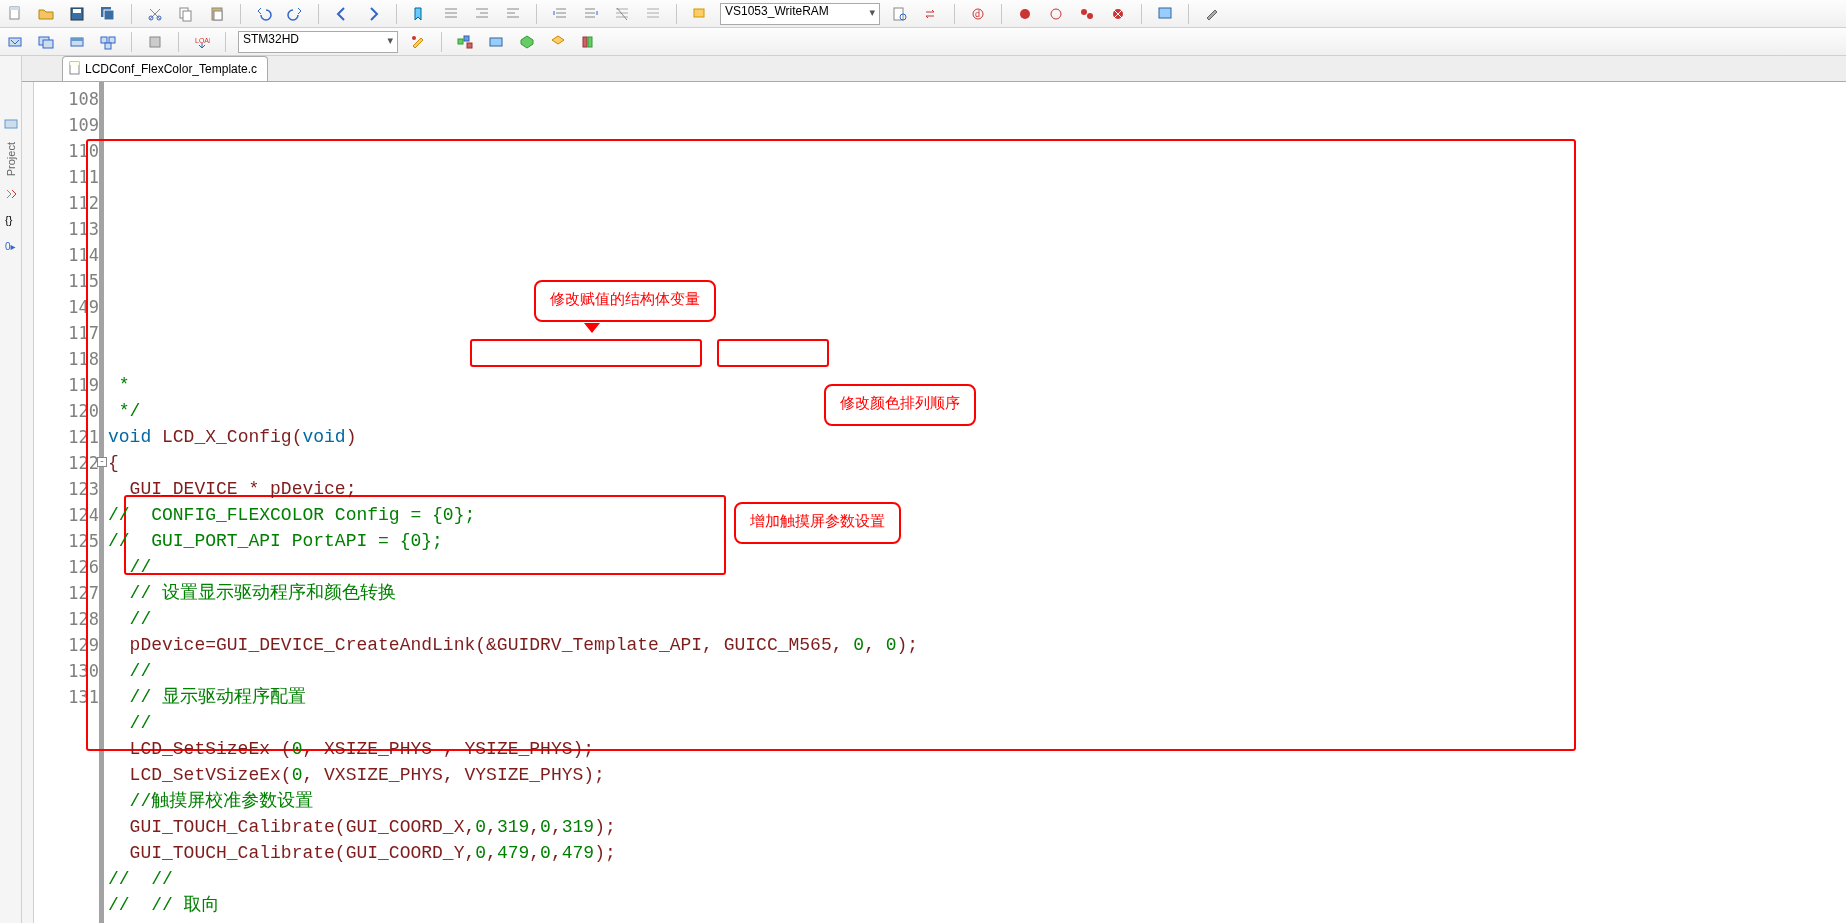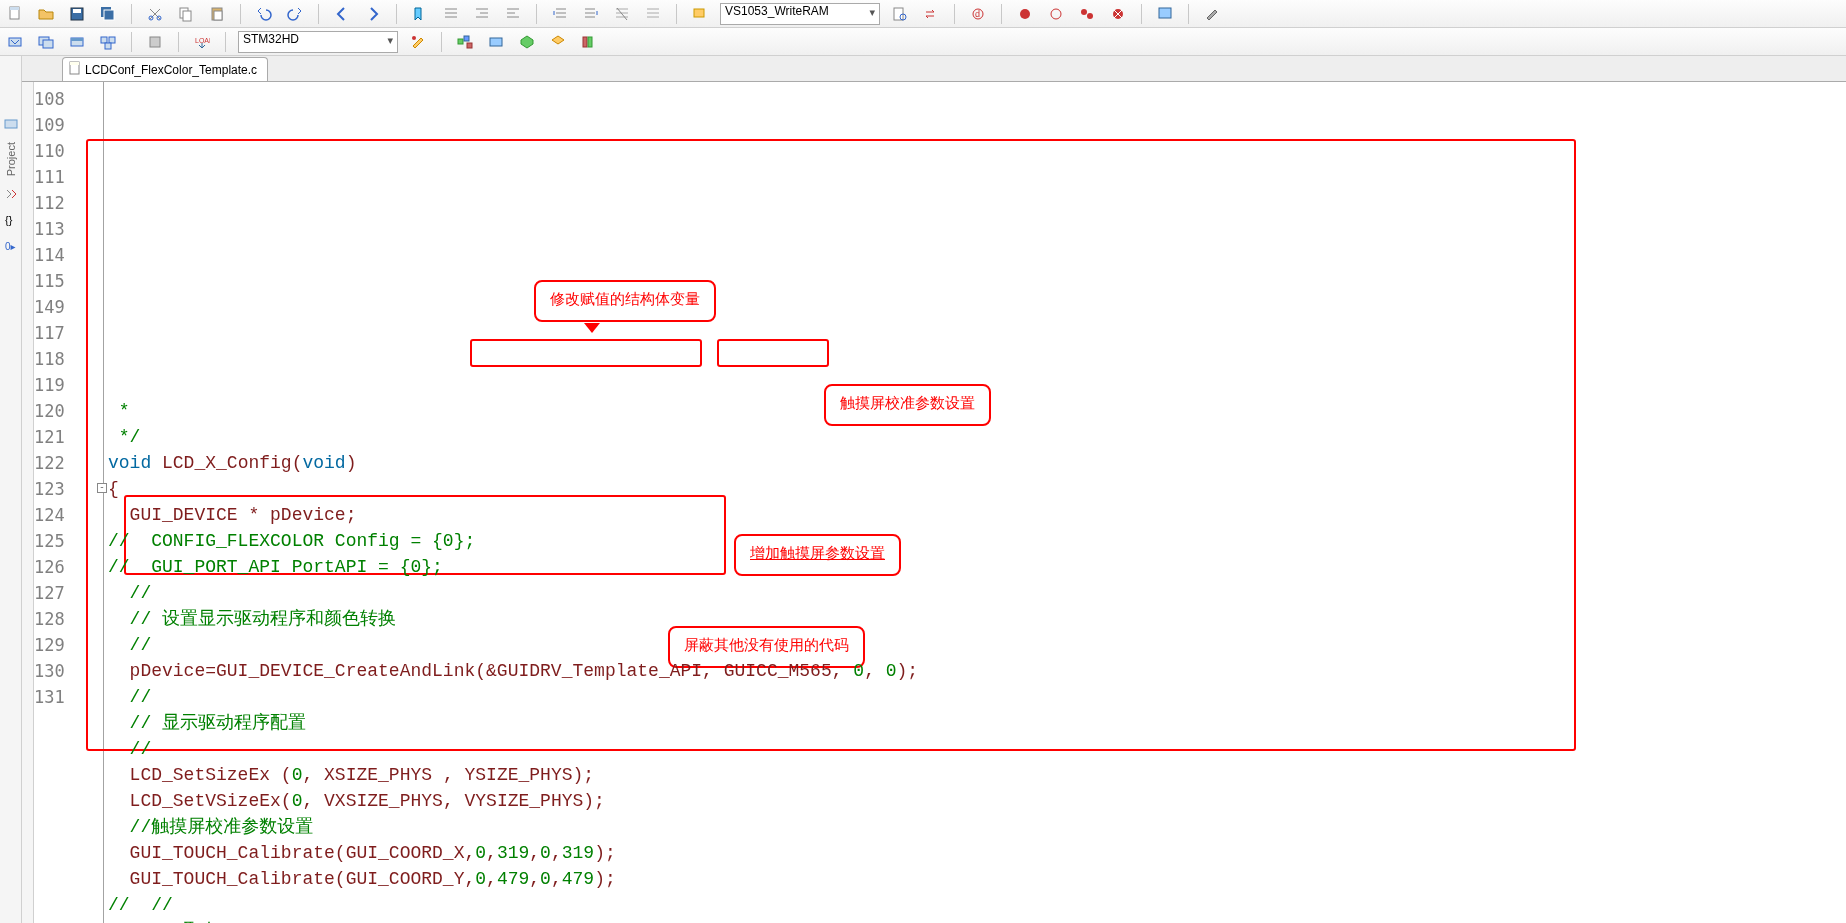--- a/index.html
+++ b/index.html
@@ -52,21 +52,21 @@
   transform: rotate(180deg);
 }
 .gicon { width:16px; height:16px; display:flex; align-items:center; justify-content:center; }
 
 .editor {
   flex:1;
   display:flex; flex-direction:column;
 }
 .tabstrip {
   height:26px;
-  display:flex; align-items:flex-end;
+  display:flex; 
   background:#eee;
   border-bottom:1px solid #aaa;
   padding-left:40px;
 }
 .tab {
   background:#fff;
   border:1px solid #aaa; border-bottom:none;
   border-radius:4px 4px 0 0;
   padding:3px 10px 3px 6px;
   font-size:12px;
@@ -76,23 +76,23 @@
   position:relative;
   flex:1;
   display:flex;
   overflow:hidden;
 }
 .fold-gutter { width:12px; background:#f5f5f5; border-right:1px solid #d0d0d0; }
 .linecol {
   width:70px;
   background:#fff;
   color:#808080;
-  text-align:left;
-  padding-right:6px;
-  border-right:1px solid #a3a3a3;
+  text-align:right;
+  padding-right:0;
+  border-right:5px solid #a3a3a3;
 }
 .codecol {
   flex:1;
   position:relative;
   white-space:pre;
   font-family: Consolas, "Courier New", monospace;
   font-size:18px;
   line-height:26px;
   padding-left:4px;
 }
@@ -454,19 +454,18 @@
           <div class="ln">131</div>
         </div>
       <div class="codecol" id="codecol">
         
         <div class="redbox" id="rb-big" style="top: 57px; left: -18px; width: 1490px; height: 612px;"></div>
         <div class="redbox" id="rb-api" style="top: 257px; left: 366px; width: 232px; height: 28px;"></div>
         <div class="redbox" id="rb-m565" style="top: 257px; left: 613px; width: 112px; height: 28px;"></div>
         <div class="redbox" id="rb-touch" style="top: 413px; left: 20px; width: 602px; height: 80px;"></div>
         <div class="callout" id="co-struct" style="top: 198px; left: 430px;"><span>修改赋值的结构体变量</span></div>
         <div class="callout-tail" id="co-struct-tail" style="top: 241px; left: 480px;"></div>
-        <div class="callout" id="co-color" style="top: 302px; left: 720px;"><span>触摸屏校准参数设置</span></div>
-        <div class="callout" id="co-touch" style="top: 452px; left: 630px; text-decoration: underline;"><span>增加触摸屏参数设置</span></div>
-        <div class="callout" id="co-unused" style="top: 544px; left: 564px;"><span>屏蔽其他没有使用的代码</span></div>
+        <div class="callout" id="co-color" style="top: 302px; left: 720px;"><span>修改颜色排列顺序</span></div>
+        <div class="callout" id="co-touch" style="top: 420px; left: 630px;"><span>增加触摸屏参数设置</span></div>
       <div class="cl" style="position: relative;"><span class="cm"> *</span></div><div class="cl" style="position: relative;"><span class="cm"> */</span></div><div class="cl" style="position: relative;"><span class="kw">void</span><span class="plain"> LCD_X_Config(</span><span class="kw">void</span><span class="plain">)</span></div><div class="cl" style="position: relative;"><div class="fold-marker" style="top: 7px;">-</div><span class="plain">{</span></div><div class="cl" style="position: relative;"><span class="plain">  GUI_DEVICE * pDevice;</span></div><div class="cl" style="position: relative;"><span class="cm">//  CONFIG_FLEXCOLOR Config = {0};</span></div><div class="cl" style="position: relative;"><span class="cm">//  GUI_PORT_API PortAPI = {0};</span></div><div class="cl" style="position: relative;"><span class="plain">  </span><span class="cm">//</span></div><div class="cl" style="position: relative;"><span class="plain">  </span><span class="cm">// 设置显示驱动程序和颜色转换</span></div><div class="cl" style="position: relative;"><span class="plain">  </span><span class="cm">//</span></div><div class="cl" style="position: relative;"><span class="plain">  pDevice=GUI_DEVICE_CreateAndLink(&amp;GUIDRV_Template_API, GUICC_M565, </span><span class="num">0</span><span class="plain">, </span><span class="num">0</span><span class="plain">);</span></div><div class="cl" style="position: relative;"><span class="plain">  </span><span class="cm">//</span></div><div class="cl" style="position: relative;"><span class="plain">  </span><span class="cm">// 显示驱动程序配置</span></div><div class="cl" style="position: relative;"><span class="plain">  </span><span class="cm">//</span></div><div class="cl" style="position: relative;"><span class="plain">  LCD_SetSizeEx (</span><span class="num">0</span><span class="plain">, XSIZE_PHYS , YSIZE_PHYS);</span></div><div class="cl" style="position: relative;"><span class="plain">  LCD_SetVSizeEx(</span><span class="num">0</span><span class="plain">, VXSIZE_PHYS, VYSIZE_PHYS);</span></div><div class="cl" style="position: relative;"><span class="plain">  </span><span class="cm">//触摸屏校准参数设置</span></div><div class="cl" style="position: relative;"><span class="plain">  GUI_TOUCH_Calibrate(GUI_COORD_X,</span><span class="num">0</span><span class="plain">,</span><span class="num">319</span><span class="plain">,</span><span class="num">0</span><span class="plain">,</span><span class="num">319</span><span class="plain">);</span></div><div class="cl" style="position: relative;"><span class="plain">  GUI_TOUCH_Calibrate(GUI_COORD_Y,</span><span class="num">0</span><span class="plain">,</span><span class="num">479</span><span class="plain">,</span><span class="num">0</span><span class="plain">,</span><span class="num">479</span><span class="plain">);</span></div><div class="cl" style="position: relative;"><span class="cm">//  //</span></div><div class="cl" style="position: relative;"><span class="cm">//  // 取向</span></div></div>
     </div>
   </div>
 </div>
 
 </body></html>

